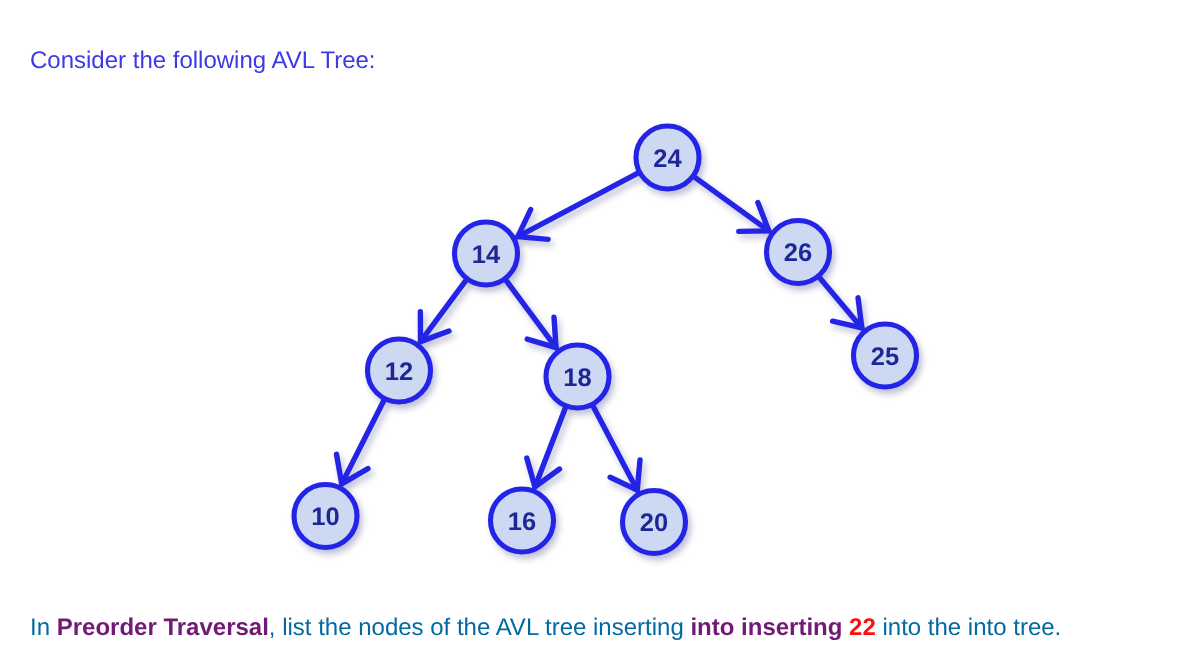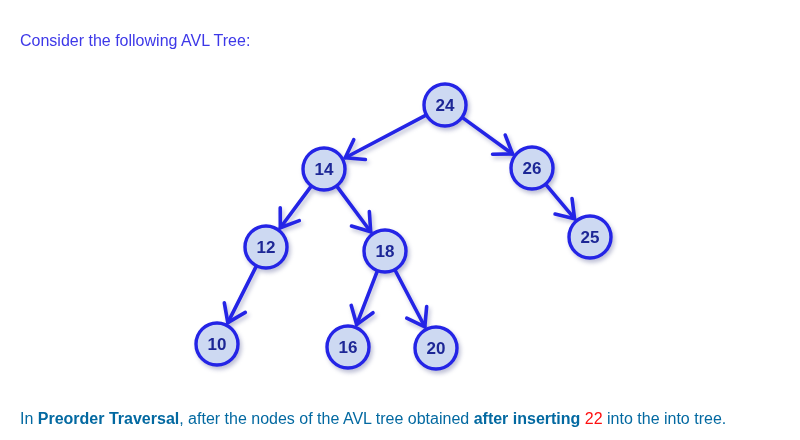--- a/index.html
+++ b/index.html
@@ -19,22 +19,22 @@
     left: 20px;
     margin: 0;
     font-size: 16px;
     line-height: 20px;
     color: #3d38e8;
     white-space: nowrap;
   }
   .prompt-top { top: 31px; }
   .prompt-bottom { top: 409px; }
   .seg-blue { color: #0369a1; }
-  .seg-red-bold { color: #0369a1; font-weight: bold; }
-  .seg-bright-red-bold { color: #fe0f0f; font-weight: normal; }
+  .seg-red-bold { color: #701a75; font-weight: bold; }
+  .seg-bright-red-bold { color: #fe0f0f; font-weight: bold; }
   #tree-svg {
     position: absolute;
     left: 0;
     top: 0;
     filter: drop-shadow(2px 3px 2px rgba(110, 115, 165, 0.45));
   }
   .node-label {
     font-family: "Liberation Sans", sans-serif;
     font-size: 17px;
     font-weight: bold;
@@ -94,13 +94,13 @@
         <circle cx="348" cy="347" r="21" fill="#cdd9f2" stroke="#2424e6" stroke-width="3.4"></circle>
         <text x="348" y="353" text-anchor="middle" fill="#1d2796" class="node-label">16</text>
       </g>
       <g>
         <circle cx="436" cy="348" r="21" fill="#cdd9f2" stroke="#2424e6" stroke-width="3.4"></circle>
         <text x="436" y="354" text-anchor="middle" fill="#1d2796" class="node-label">20</text>
       </g>
     </g>
 </svg>
 
-<p class="prompt prompt-bottom"><span class="seg-blue">In </span><span class="seg-red-bold">Preorder Traversal</span><span class="seg-blue">, after the nodes of the AVL tree obtained </span><span class="seg-red-bold">after inserting </span><span class="seg-bright-red-bold">22</span><span class="seg-blue"> into the into tree.</span></p>
+<p class="prompt prompt-bottom"><span class="seg-blue">In </span><span class="seg-red-bold">Preorder Traversal</span><span class="seg-blue">, list the nodes of the AVL tree inserting </span><span class="seg-red-bold">into inserting </span><span class="seg-bright-red-bold">22</span><span class="seg-blue"> into the into tree.</span></p>
 
 </body></html>

